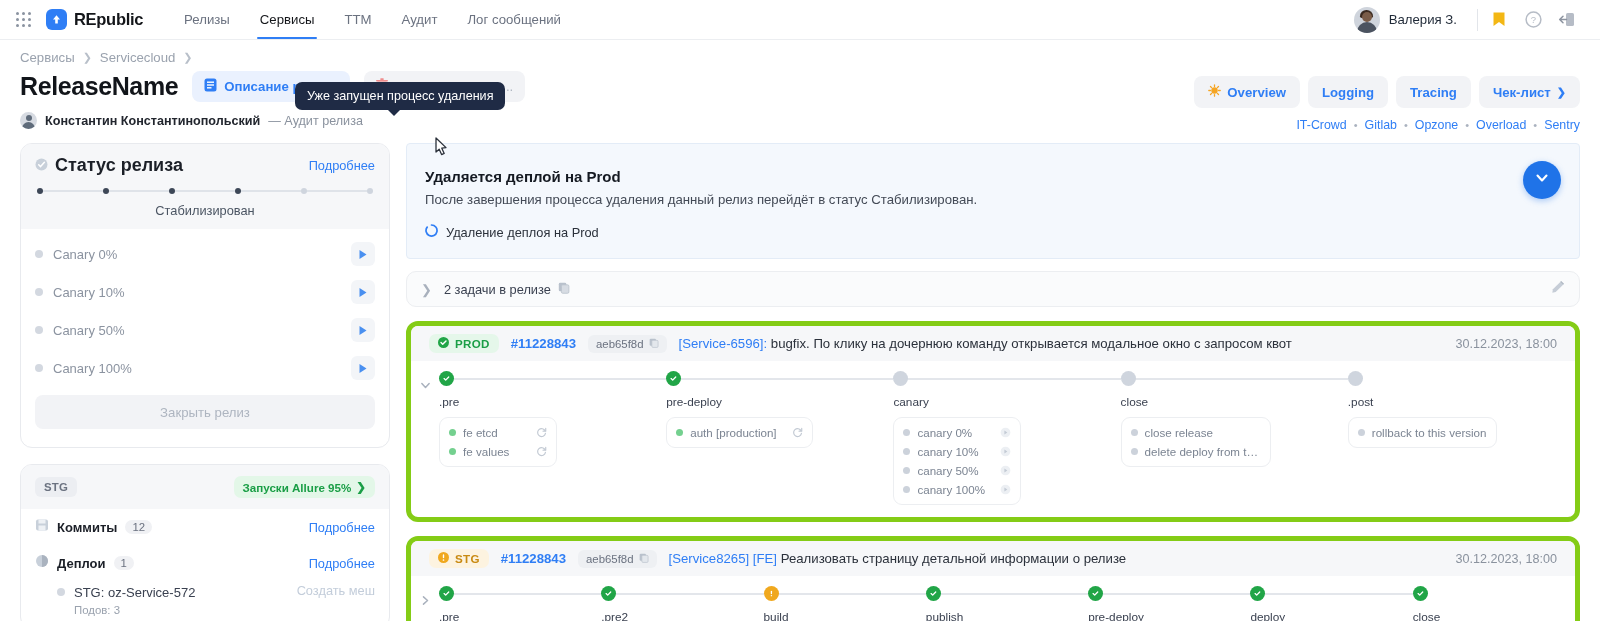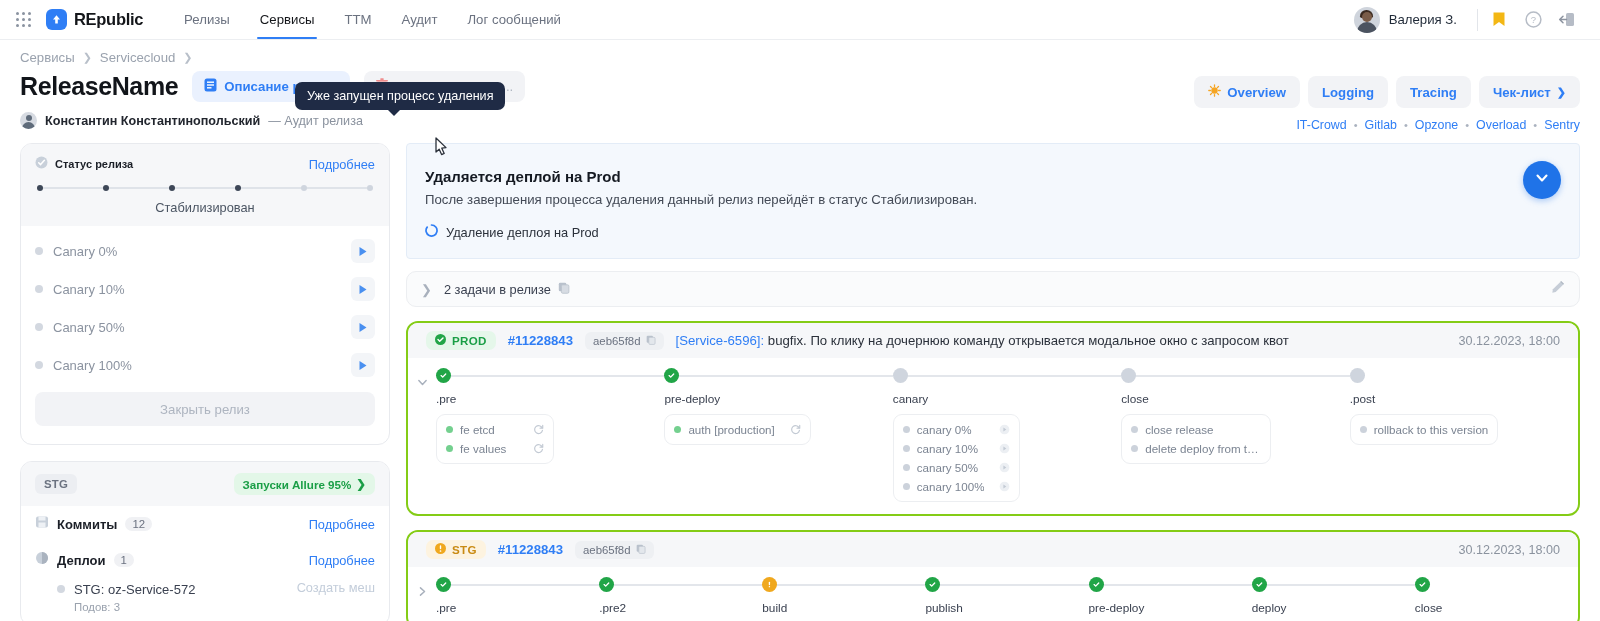--- a/index.html
+++ b/index.html
@@ -92,21 +92,21 @@
 
   
   .body-wrap { display: flex; gap: 16px; padding: 14px 20px 0 20px; align-items: flex-start; }
   .sidebar { width: 370px; flex: 0 0 370px; }
 
   .card { background: #fff; border: 1px solid #e8eaee; border-radius: 12px; overflow: hidden; }
   .card + .card { margin-top: 16px; }
   .card-head { background: #f6f7f9; padding: 11px 14px; }
   .card-head-row { display: flex; align-items: center; justify-content: space-between; }
   .card-head-left { display: flex; align-items: center; gap: 7px; }
-  .card-title { font-size: 11px; font-weight: 700; color: #1b1f27; }
+  .card-title { font-size: 18px; font-weight: 700; color: #1b1f27; }
   .link-more { font-size: 12.8px; color: #2f7ef5; cursor: pointer; }
 
   .progress { display: flex; align-items: center; margin-top: 12px; padding: 0 2px;}
   .pdot { width: 6px; height: 6px; border-radius: 50%; background: #3d4757; flex: 0 0 auto;}
   .pdot.off { background: #cfd5de; }
   .pline { flex: 1 1 auto; height: 1.5px; background: #dfe3e9; }
   .progress-label { text-align: center; font-size: 12.8px; color: #4b5563; margin-top: 9px; }
 
   .canary-list { padding: 6px 0 4px 0; }
   .canary-row { display: flex; align-items: center; padding: 7px 14px; }
@@ -149,21 +149,21 @@
     justify-content: center; cursor: pointer; box-shadow: 0 2px 6px rgba(31,115,232,.35); }
 
   .tasks-bar { margin-top: 12px; background: #fafbfc; border: 1px solid #eceef1;
     border-radius: 10px; height: 36px; display: flex; align-items: center;
     padding: 0 14px; cursor: pointer; }
   .tasks-chev { color: #a9b1bd; font-size: 13px; margin-right: 12px; }
   .tasks-text { font-size: 12.8px; color: #3a4150; }
   .tasks-copy { margin-left: 7px; }
   .tasks-edit { margin-left: auto; cursor: pointer; }
 
-  .rel-card { margin-top: 14px; background: #fff; border: 2px solid #84cc16;
+  .rel-card { margin-top: 14px; background: #fff; border: 5px solid #84cc16;
     border-radius: 12px; overflow: hidden; }
   .rel-head { background: #f6f7f9; display: flex; align-items: center; gap: 12px;
     padding: 8px 18px; }
   .env-badge { display: flex; align-items: center; gap: 6px; border-radius: 7px;
     padding: 3px 9px; font-size: 11.6px; font-weight: 700; letter-spacing: .3px; }
   .env-prod { background: #e5f7ea; color: #1a9e46; }
   .env-stg { background: #fdf3e0; color: #c98a12; }
   .build-num { font-size: 13.2px; color: #2f7ef5; font-weight: 600; cursor: pointer; }
   .hash-pill { background: #eef0f3; color: #6b7280; font-size: 11.4px;
     border-radius: 6px; padding: 3px 8px; display: flex; align-items: center; gap: 5px;}
@@ -688,20 +688,23 @@
         <span class="build-num">#11228843</span>
         <span class="hash-pill">
           <span>aeb65f8d</span>
           <span>
             <svg width="10" height="10" viewBox="0 0 12 12">
                 <rect x="0.8" y="0.8" width="7.5" height="8.5" rx="1.4" fill="#b9c1cc"></rect>
                 <rect x="3.4" y="2.8" width="7.5" height="8.5" rx="1.4" fill="#e3e7ec" stroke="#b9c1cc" stroke-width="0.8"></rect>
               </svg>
           </span>
         </span>
+        <span class="rel-desc">
+          <span class="tkt">[Service8265] [FE]</span><span> Реализовать страницу детальной информации о релизе</span>
+        </span>
         <span class="rel-date">30.12.2023, 18:00</span>
       </div>
 
       <div class="pipe-wrap">
         <div class="pipe-chev">
           <svg width="13" height="13" viewBox="0 0 16 16">
               <path d="M5.5 3.5 10.5 8 5.5 12.5" fill="none" stroke="#a9b1bd" stroke-width="1.8" stroke-linecap="round" stroke-linejoin="round"></path>
             </svg>
         </div>
         <div class="stages">

